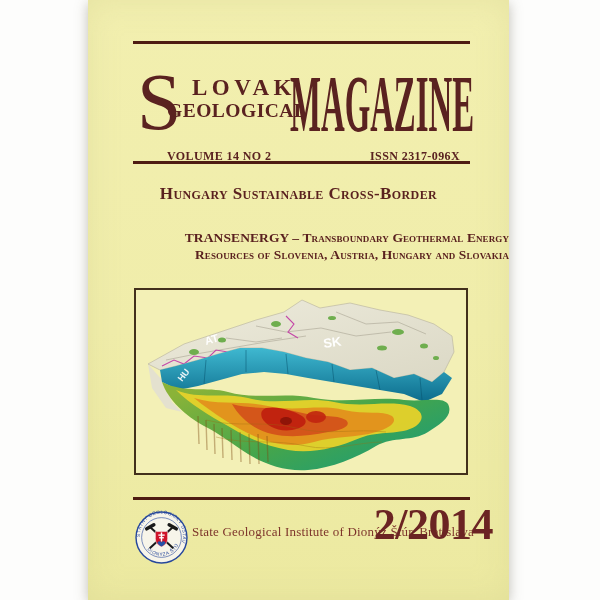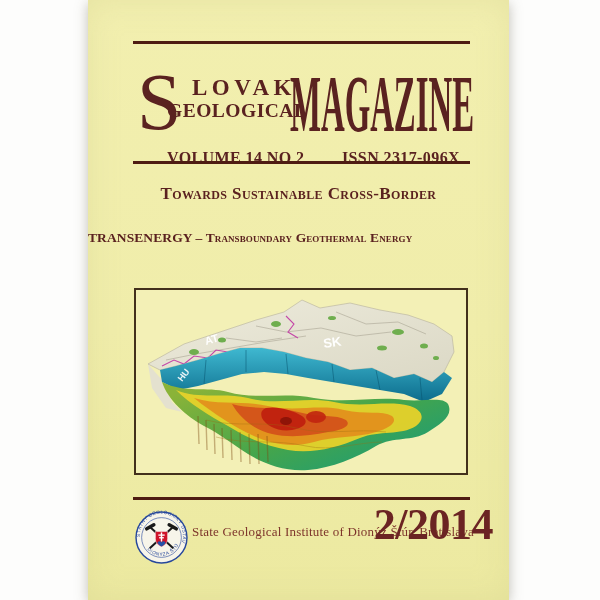--- a/index.html
+++ b/index.html
@@ -16,26 +16,26 @@
   
   .mast{position:absolute;color:#5a2220;}
   .mast-s{left:49px;top:62px;font-size:80px;line-height:1;font-weight:400;}
   .mast-lovak{left:104px;top:76px;font-size:23px;line-height:1;letter-spacing:4.5px;font-weight:600;}
   .mast-geological{left:79px;top:101px;font-size:19.5px;line-height:1;letter-spacing:.5px;font-weight:600;}
   .mast-magazine{left:202px;top:64px;font-size:80px;line-height:1;font-weight:600;
                  transform:scaleX(.41);transform-origin:left top;white-space:nowrap;}
 
   .vol-row{position:absolute;left:45px;top:149px;width:337px;display:flex;
            justify-content:space-between;box-sizing:border-box;padding:0 10px 0 34px;
-           font-size:16px;font-weight:700;color:#5a2220;letter-spacing:.4px;}
+           font-size:12px;font-weight:700;color:#5a2220;letter-spacing:.4px;}
 
   .headline{position:absolute;left:0;top:183px;width:421px;text-align:center;
             font-variant:small-caps;font-weight:700;font-size:17px;line-height:22px;
             letter-spacing:.4px;color:#5a211f;}
-  .subheadline{position:absolute;left:0;top:230px;width:421px;text-align:left;
+  .subheadline{position:absolute;left:0;top:230px;width:421px;text-align:right;
             font-variant:small-caps;font-weight:700;font-size:13.5px;line-height:16.5px;
             letter-spacing:.1px;color:#5a211f;}
 
   .figure-frame{position:absolute;left:46px;top:288px;width:330px;height:183px;
             border:2px solid #42301c;background:#f3f0b6;}
   .figure-frame svg{display:block;width:100%;height:100%;}
 
   .footer-logo{position:absolute;left:46px;top:510px;width:55px;height:55px;}
   .institute{position:absolute;left:104px;top:524px;font-size:13px;color:#7d342b;
              letter-spacing:.2px;}
@@ -56,25 +56,26 @@
     <div class="mast mast-magazine">MAGAZINE</div>
 
     <div class="vol-row">
       <span>VOLUME 14   NO 2</span>
       <span>ISSN 2317-096X</span>
     </div>
 
     <div class="rule rule-mid"></div>
 
     <div class="headline">
-      <div>Towards Sustainable Cross-Border</div>
+      <div>Hungary Sustainable Cross-Border</div>
     </div>
 
     <div class="subheadline">
       <div>TRANSENERGY – Transboundary Geothermal Energy</div>
+      <div>Resources of Slovenia, Austria, Hungary and Slovakia</div>
     </div>
 
     <div class="figure-frame">
       <svg viewBox="0 0 330 183">
         <defs>
           <linearGradient id="mapGrad" x1="0" y1="0" x2="1" y2="1">
             <stop offset="0" stop-color="#edebdc"></stop>
               <stop offset="1" stop-color="#dbd8c5"></stop>
           </linearGradient>
           <linearGradient id="wallGrad" x1="0" y1="0" x2="0" y2="1">

